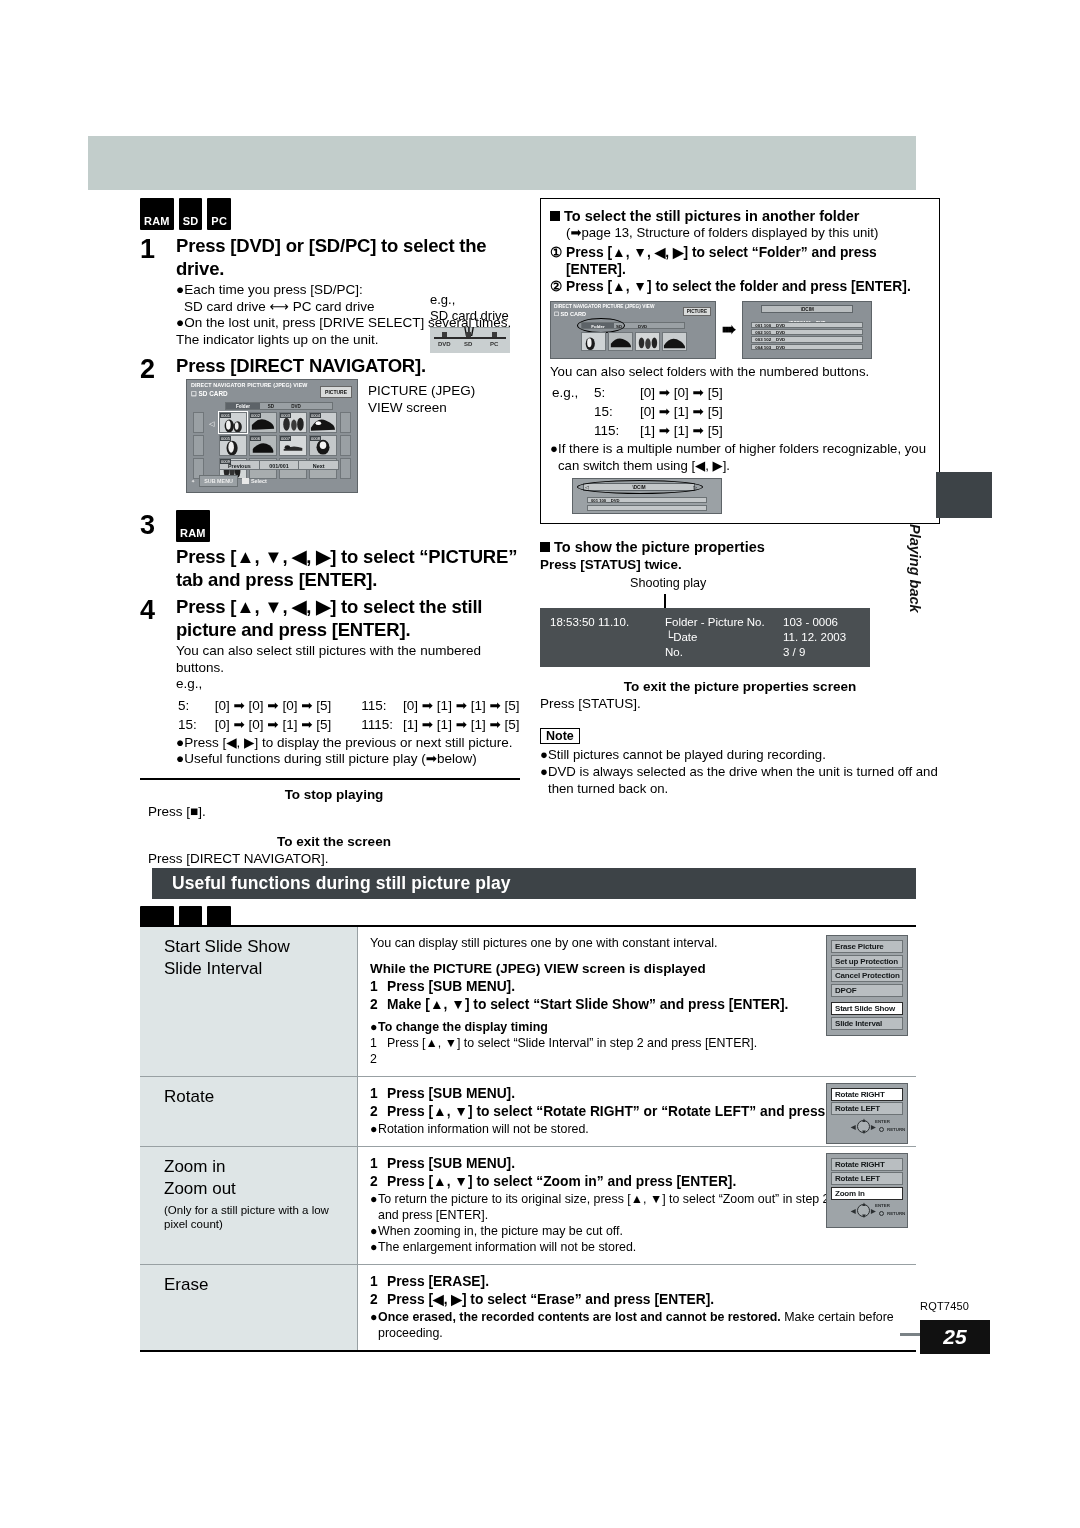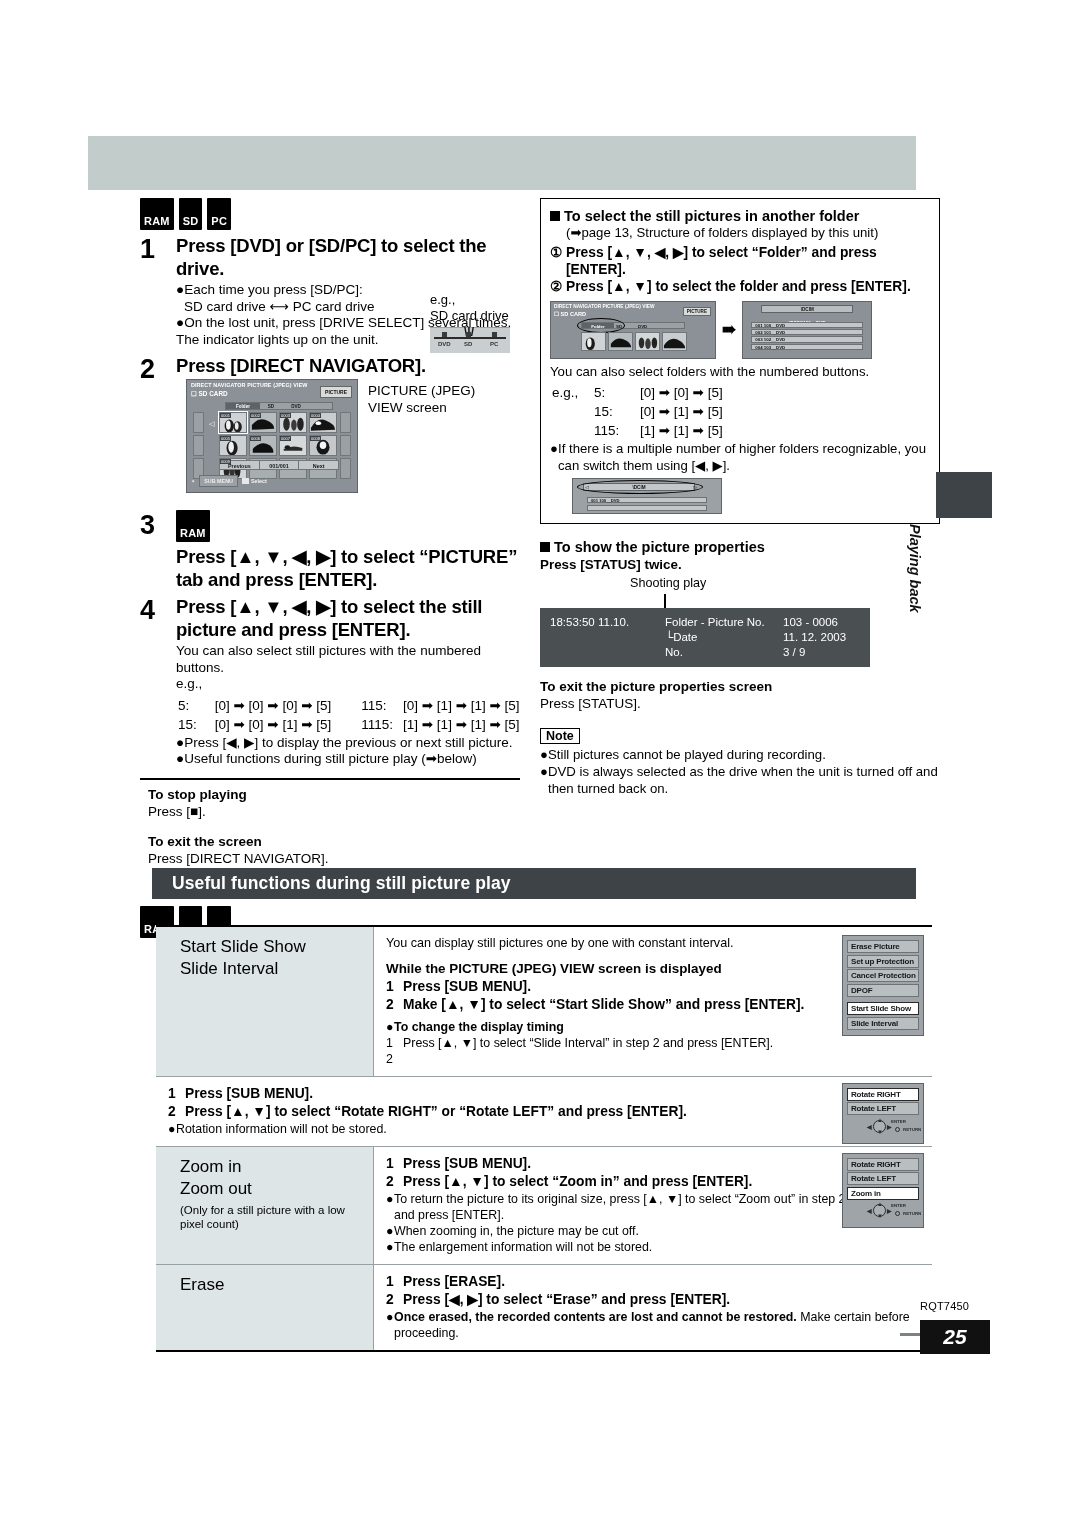--- a/index.html
+++ b/index.html
@@ -88,21 +88,21 @@
   .dn-foot { position:absolute; left:4px; bottom:4px; right:4px; height:14px; display:flex; align-items:center; gap:4px;}
   .dn-foot .submenu { background:#9aa0a4; color:#eee; font-size:5.4px; font-weight:bold; padding:2px 4px; border:1px solid #6b7174;}
   .dn-foot .sel-lbl { font-size:5.4px; font-weight:bold; color:#f2f2f2;}
   .dn-foot .sq { display:inline-block; width:7px; height:6px; background:#e8e8e8; margin-right:2px; vertical-align:-1px;}
   .dn-caption { position:absolute; left:368px; top:382px; width:145px; font-size:13.5px; line-height:17px;}
 
   .num-table { font-size:13.5px; line-height:17px; margin-top:2px; }
   .num-table td { padding:0 2px 0 0; font-size:13.5px; white-space:nowrap;}
 
   hr.rule { border:none; border-top:2px solid #000; margin:10px 0 6px 0; }
-  .sec-h { font-weight:bold; font-size:13.5px; line-height:17px;}
+  .sec-h { font-weight:bold; font-size:13.5px; line-height:17px;text-align:center;}
   .sec-p { font-size:13.5px; line-height:17px;}
 
   
   .rightcol { position:absolute; left:540px; top:198px; width:400px; }
   .boxed { border:1.6px solid #000; padding:8px 9px 9px 9px; }
   .blk-h { font-size:14.5px; font-weight:bold; line-height:18px; display:flex; gap:4px;}
   .blk-sq { display:inline-block; width:10px; height:10px; background:#000; margin-top:4px; flex:0 0 10px;}
   .oli { display:flex; font-size:13.8px; line-height:17px; font-weight:bold;}
   .oli .mark { flex:0 0 16px; }
   .plain { font-size:13.2px; line-height:16.5px; font-weight:normal;}
@@ -143,21 +143,21 @@
   .props .rlbl { width:118px; }
 
   
   .banner {
     position:absolute; left:152px; top:868px; width:764px; height:31px;
     background:#3d4347; color:#fff;
   }
   .banner span { position:absolute; left:20px; top:5px; font-size:17.5px; font-weight:bold; letter-spacing:.1px;}
 
   
-  .tbl { position:absolute; left:156px; top:925px; width:776px; border-top:2px solid #000;}
+  .tbl { position:absolute; left:140px; top:925px; width:776px; border-top:2px solid #000;}
   .trow { display:flex; border-bottom:1px solid #98a0a3; }
   .trow:last-child { border-bottom:2px solid #000; }
   .tleft {
     width:218px; background:#dee5e6; padding:9px 12px 12px 24px;
     border-right:1px solid #98a0a3; flex:0 0 218px;
   }
   .tleft h3 { margin:0; font-size:17px; font-weight:normal; line-height:22px;}
   .tleft .note { font-size:11.5px; line-height:14.5px; margin-top:3px;}
   .tright { flex:1; padding:8px 10px 9px 12px; position:relative; }
   .tr-p { font-size:12.6px; line-height:16px;}
@@ -621,20 +621,23 @@
           <div class="it">Cancel Protection</div>
           <div class="it">DPOF</div>
           <div class="gap"></div>
           <div class="it hl">Start Slide Show</div>
           <div class="it">Slide Interval</div>
         </div>
       </div>
     </div>
 
     <div class="trow">
+      <div class="tleft">
+        <h3>Rotate</h3>
+      </div>
       <div class="tright">
         <div class="tr-step">
           <span class="n">1</span>
           <span>Press [SUB MENU].</span>
         </div>
         <div class="tr-step">
           <span class="n">2</span>
           <span>Press [▲, ▼] to select “Rotate RIGHT” or “Rotate LEFT” and press [ENTER].</span>
         </div>
         <div class="tr-bullet">

